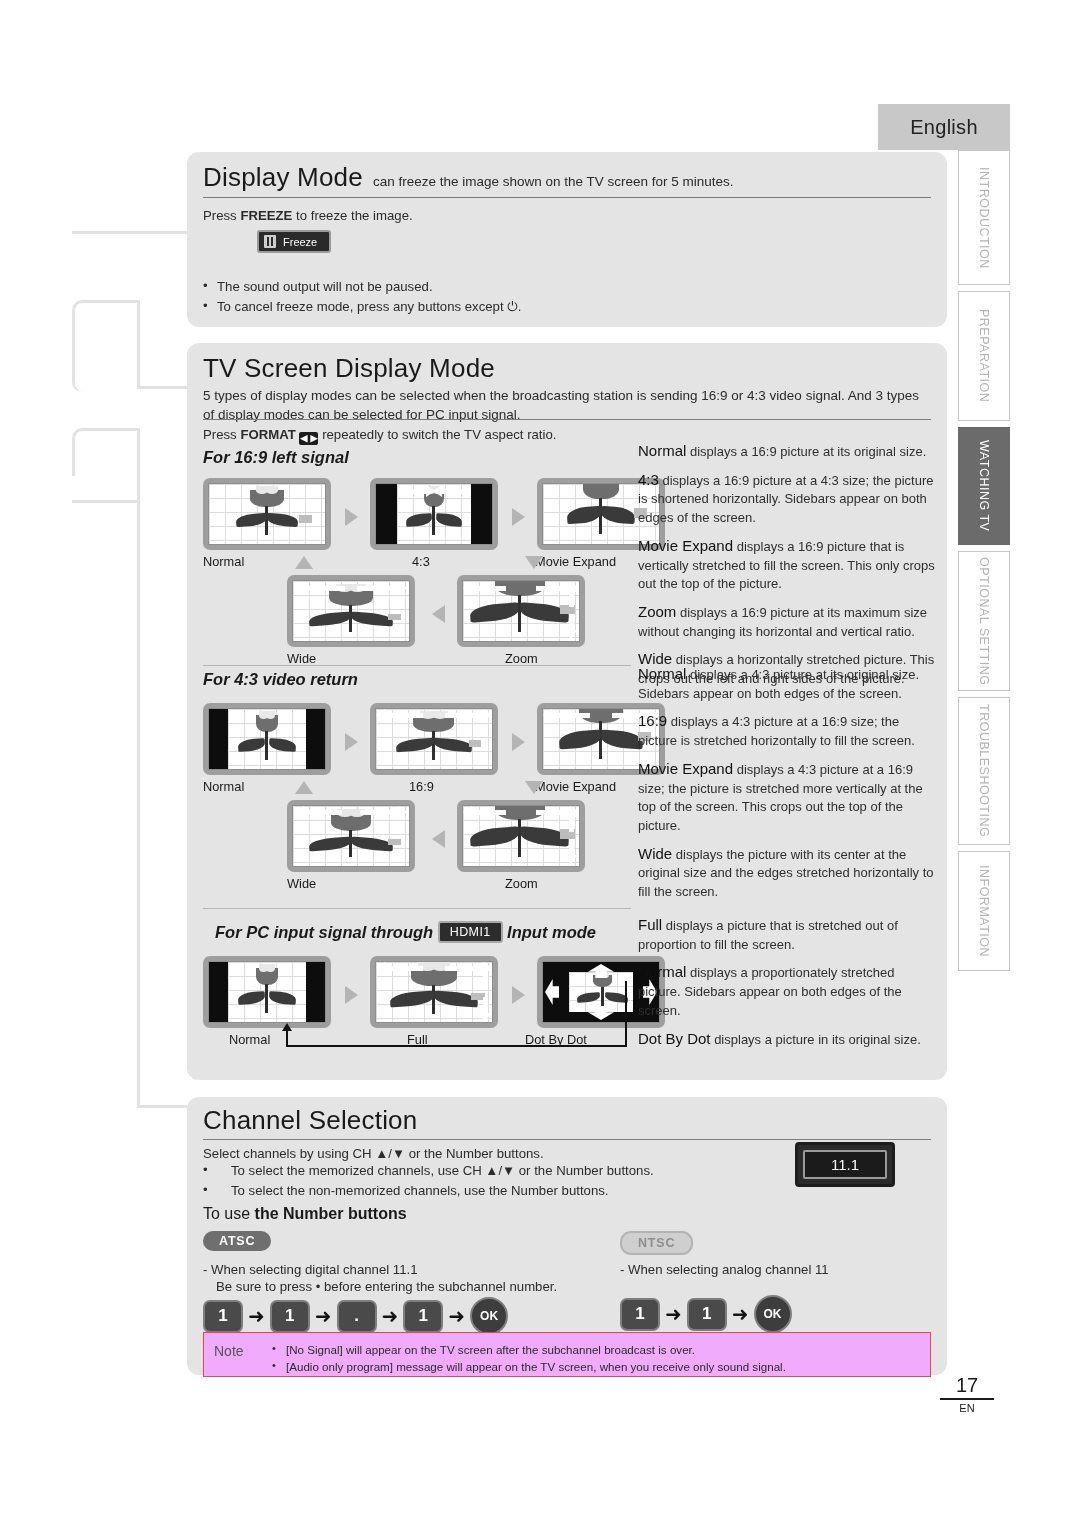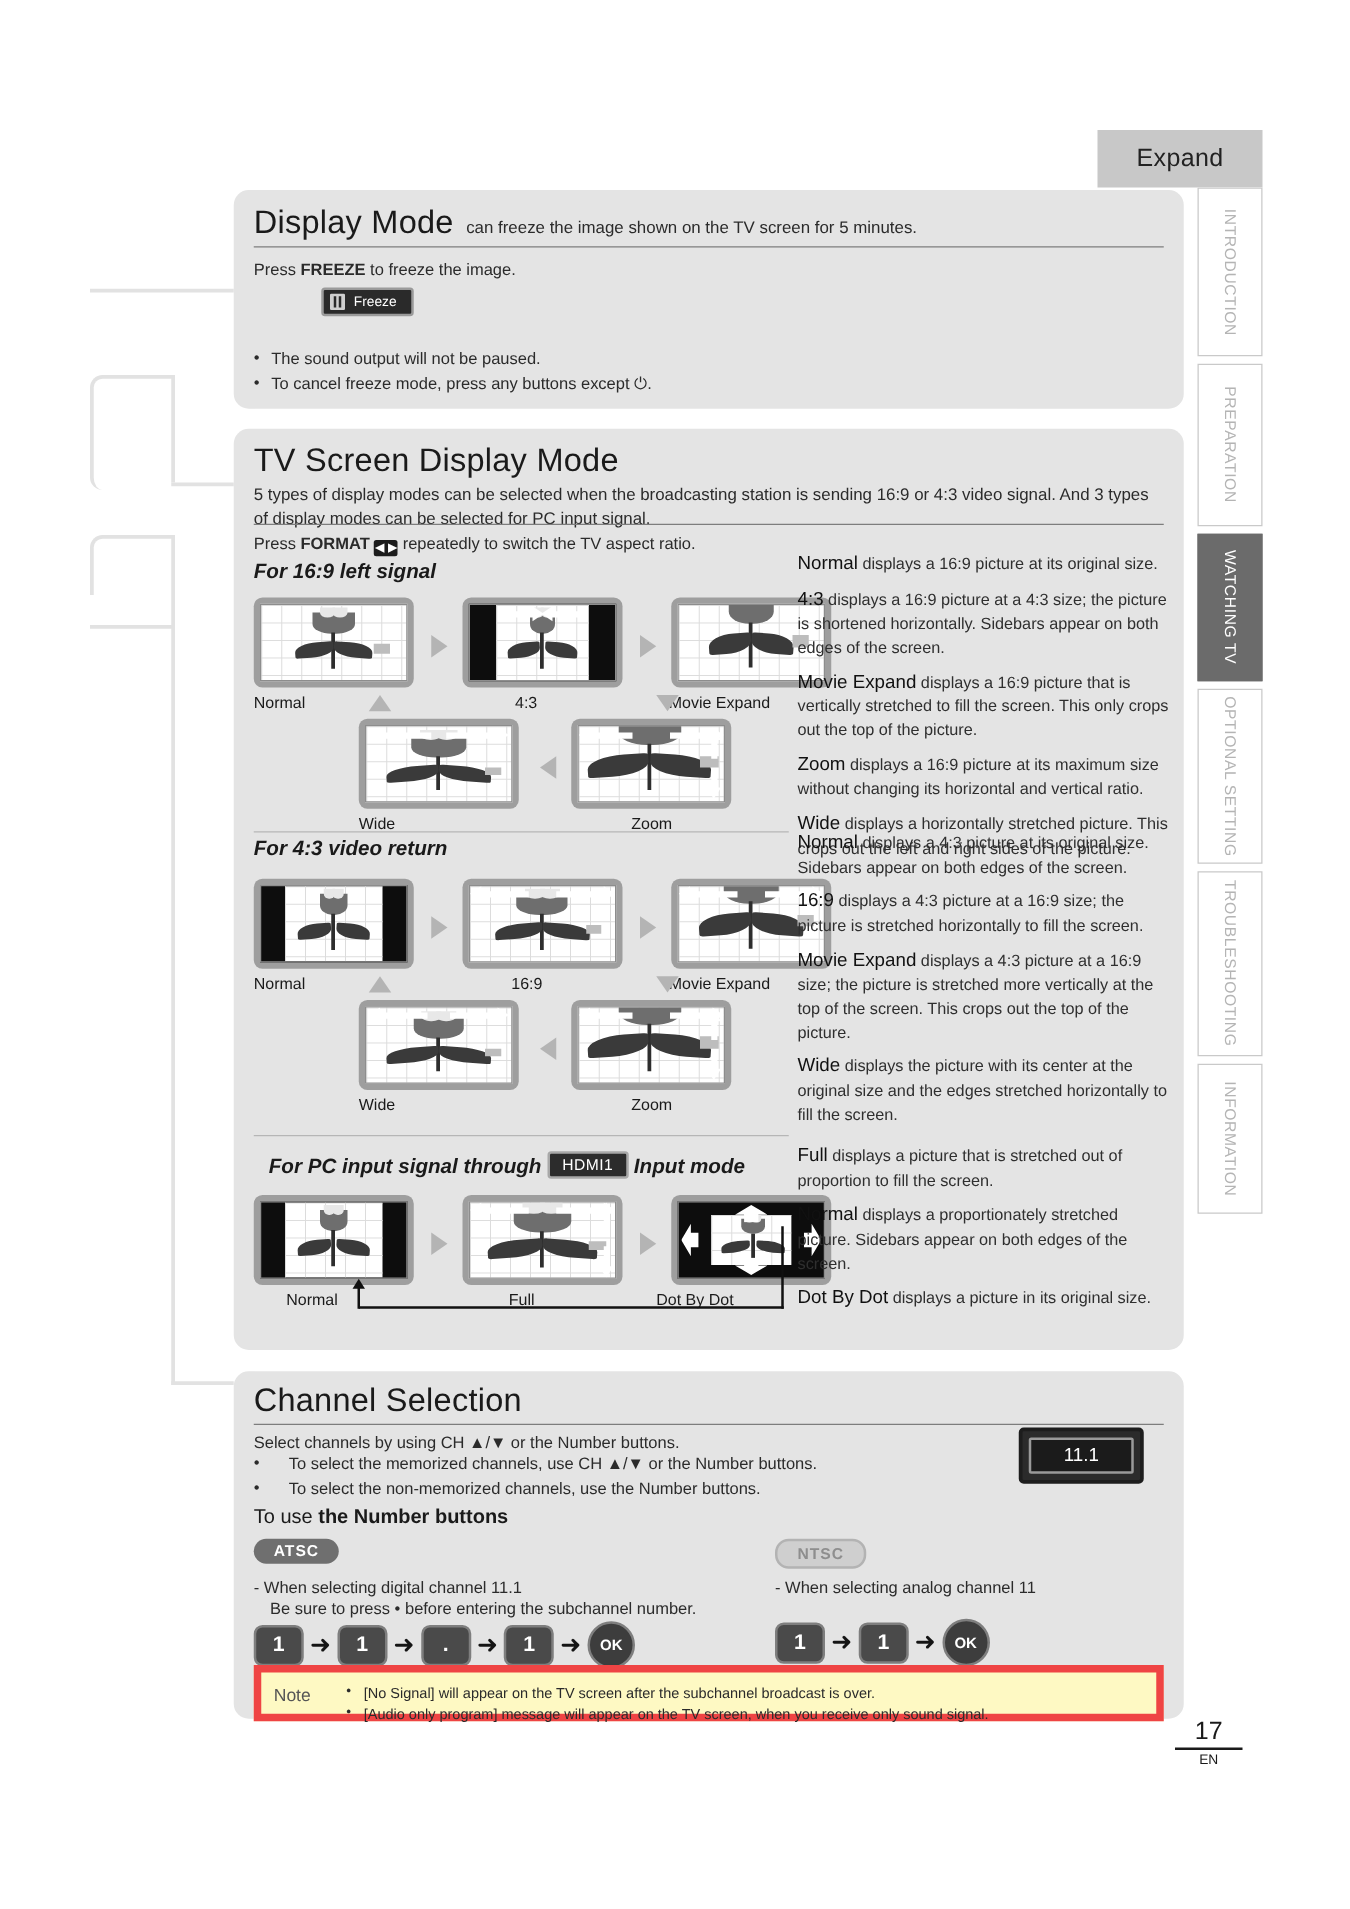--- a/index.html
+++ b/index.html
@@ -202,21 +202,21 @@
     border:3px solid #1d1d1d;
     border-radius:4px;
     padding:5px;
   }
   .chan-disp .screen {
     background:#1b1b1b; border:2px solid #9a9a9a; border-radius:2px;
     color:#ffffff; font-size:15px; text-align:center; padding:4px 26px;
   }
 
   .note-box {
-    position:absolute; border:6px solid #ef4444; background:#fef9c3;
+    position:absolute; border:1px solid #ef4444; background:#f0abfc;
   }
   .note-label { font-size:14px; color:#555; }
   .note-item { font-size:11.6px; color:#2b2b2b; line-height:1.5; position:relative; padding-left:14px; }
   .note-item::before { content:"•"; position:absolute; left:0; top:-1px; font-size:11px; }
 
   .pagenum { position:absolute; text-align:center; }
   .pagenum .num { font-size:20px; color:#1a1a1a; }
   .pagenum .line { height:2px; background:#1a1a1a; margin:1px 0 2px; }
   .pagenum .en { font-size:11px; color:#1a1a1a; }
 </style>
@@ -232,21 +232,21 @@
     <div class="cline" style="left:137px; top:300px; width:3px; height:86px;"></div>
     <div class="cline" style="left:137px; top:386px; width:50px; height:3px;"></div>
 
     <div class="cbox" style="left:72px; top:428px; width:68px; height:48px; border-left:3px solid #e2e2e2; border-top:3px solid #e2e2e2; border-bottom:none; border-top-left-radius:10px;"></div>
     <div class="cline" style="left:137px; top:428px; width:3px; height:680px;"></div>
     <div class="cline" style="left:72px; top:500px; width:68px; height:3px;"></div>
     <div class="cline" style="left:137px; top:1105px; width:50px; height:3px;"></div>
   </div>
 
   <div class="english-tab">
-    <span>Expand</span>
+    <span>English</span>
   </div>
 
   <div class="tab-rail">
     <div class="vtab" style="height:135px;">
       <span>INTRODUCTION</span>
     </div>
     <div class="vtab" style="height:130px;">
       <span>PREPARATION</span>
     </div>
     <div class="vtab active" style="height:118px;">
@@ -570,21 +570,21 @@
     <div class="sec-title sec-title-lg" style="position:absolute; left:16px; top:8px;">Channel Selection</div>
     <div class="rule" style="position:absolute; left:16px; top:42px; width:728px;"></div>
 
     <div class="body-text" style="position:absolute; left:16px; top:47px;">Select channels by using CH ▲/▼ or the Number buttons.</div>
 
     <ul class="bul" style="position:absolute; left:14px; top:64px; width:620px;">
       <li style="padding-left:30px;"><span>To select the memorized channels, use CH ▲/▼ or the Number buttons.</span></li>
       <li style="padding-left:30px;"><span>To select the non-memorized channels, use the Number buttons.</span></li>
     </ul>
 
-    <div class="chan-disp" style="left:628px; top:45px;">
+    <div class="chan-disp" style="left:608px; top:45px;">
       <div class="screen">11.1</div>
     </div>
 
     <div style="position:absolute; left:16px; top:108px; font-size:16px; color:#1a1a1a;">
       <span>To use </span><span class="bold">the Number buttons</span>
     </div>
 
     <div style="position:absolute; left:16px; top:134px;">
       <span class="badge atsc">ATSC</span>
     </div>

